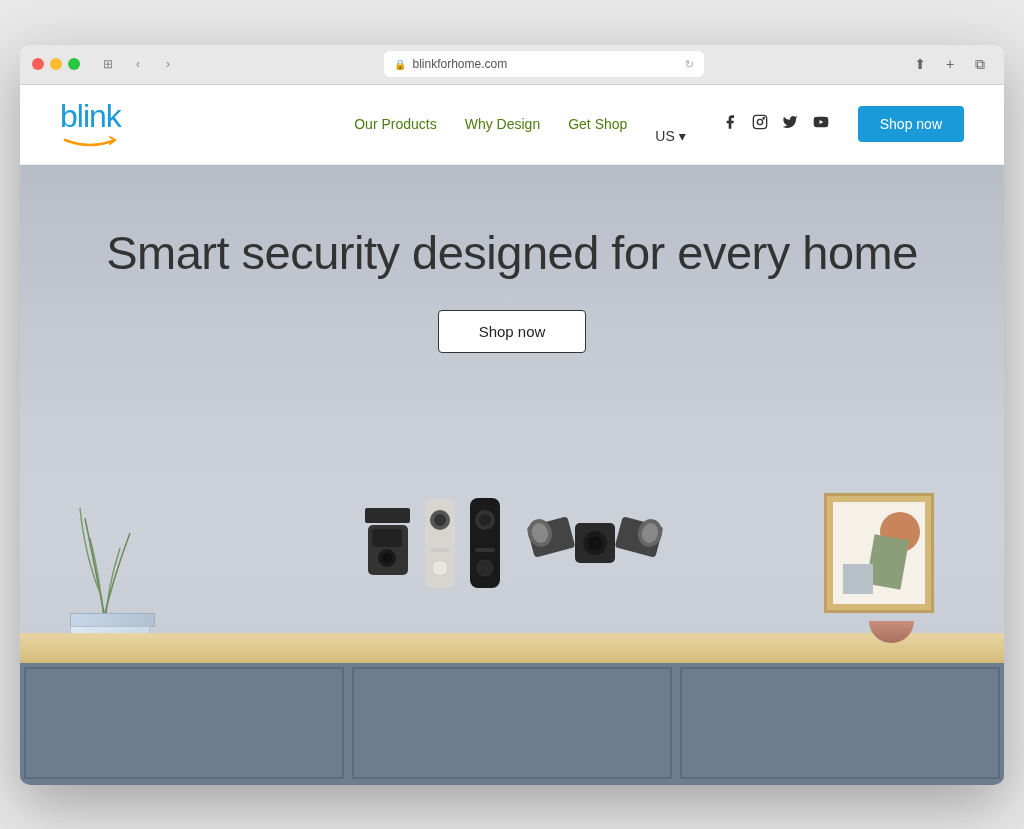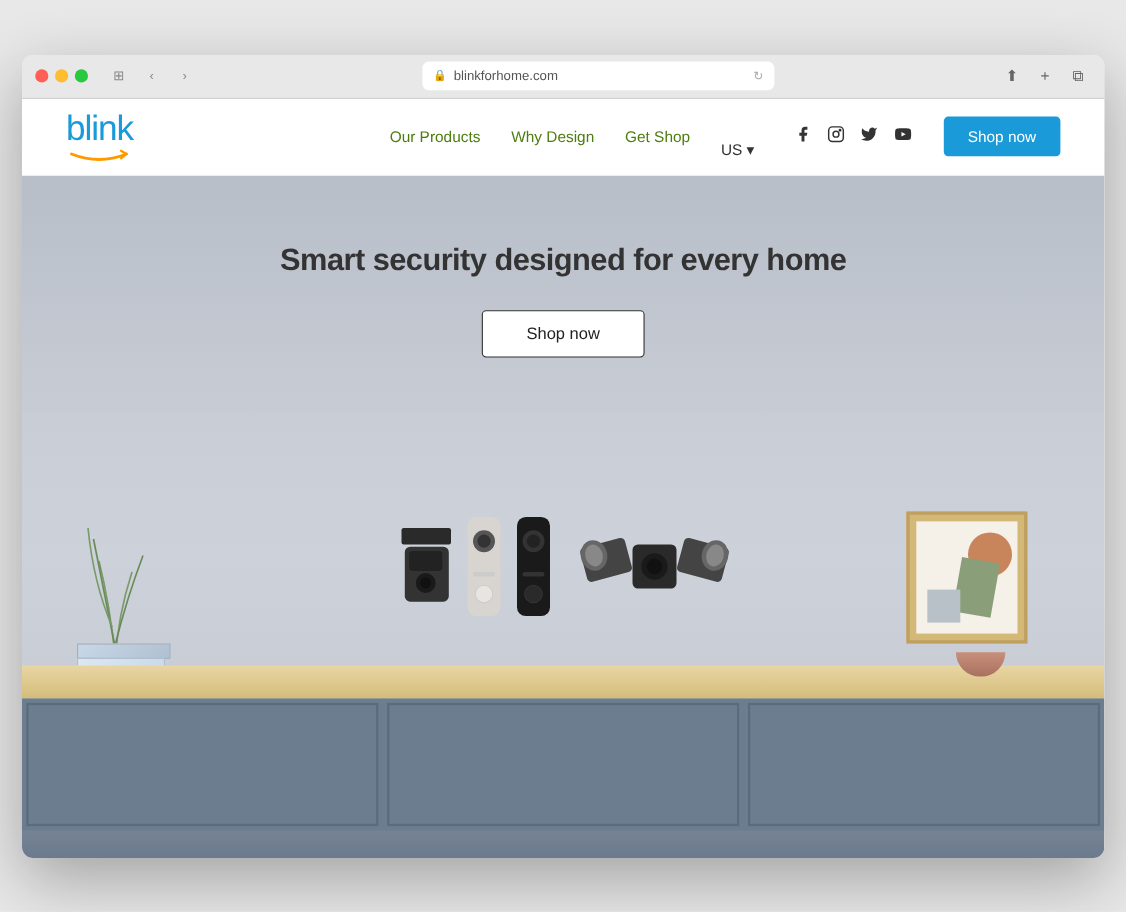--- a/index.html
+++ b/index.html
@@ -111,21 +111,21 @@
     }
 
     
     .website {
       background: white;
     }
 
     
     .navbar {
       background: white;
-      height: 70px;
+      height: 80px;
       display: flex;
       align-items: center;
       padding: 0 40px;
       border-bottom: 1px solid #eee;
       justify-content: space-between;
     }
 
     .logo {
       display: flex;
       flex-direction: column;
@@ -196,22 +196,22 @@
       min-height: 620px;
       position: relative;
       display: flex;
       flex-direction: column;
       align-items: center;
       padding-top: 60px;
       overflow: hidden;
     }
 
     .hero-title {
-      font-size: 28px;
-      font-weight: 700;
+      font-size: 47px;
+      font-weight: 400;
       color: #333;
       text-align: center;
       margin-bottom: 30px;
       letter-spacing: -0.5px;
     }
 
     .hero-shop-btn {
       background: white;
       color: #222;
       border: 1.5px solid #333;

